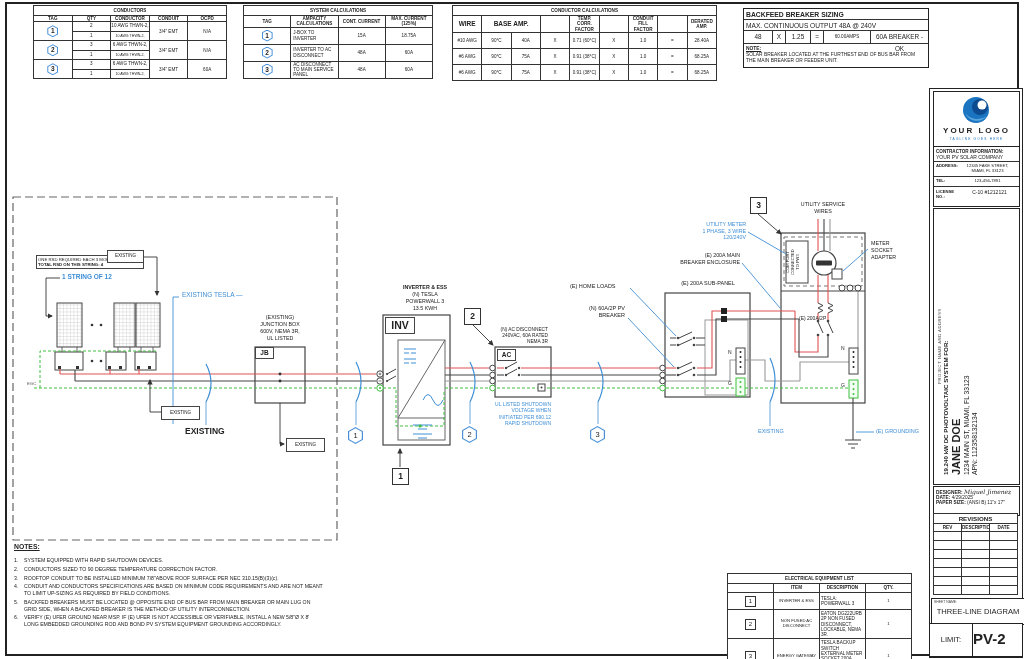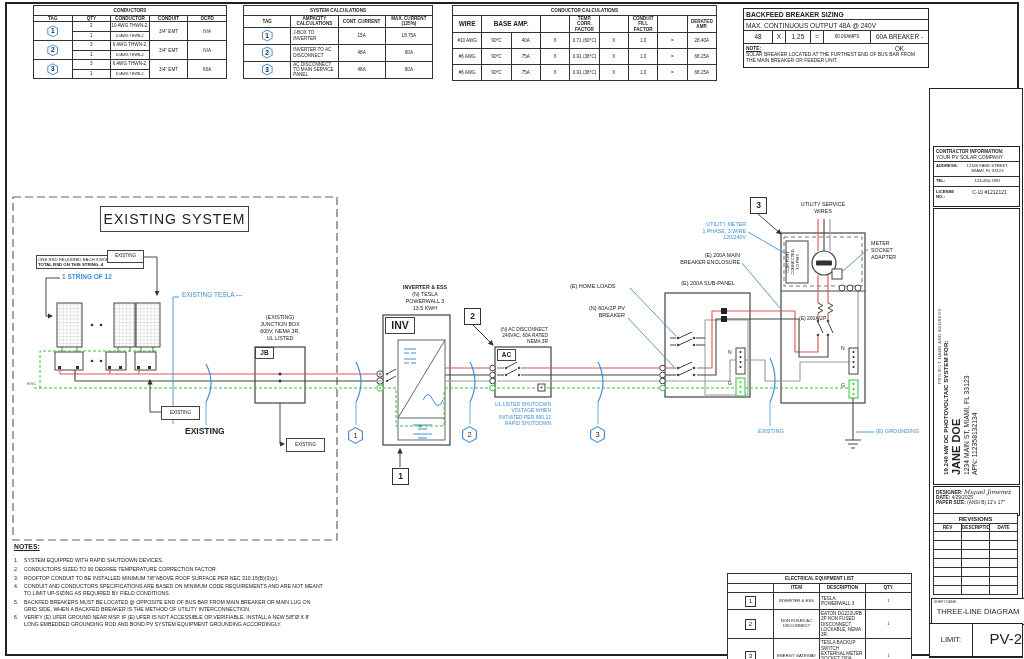--- a/index.html
+++ b/index.html
@@ -459,21 +459,20 @@
     <div style="width:12px">=</div>
     <div style="width:46px;font-size:4.6px">60.00AMPS</div>
     <div style="flex:1">60A BREAKER - OK</div>
   </div>
   <div class="note">
     <span style="text-decoration:underline;font-weight:bold">NOTE:</span><br>
     <span>SOLAR BREAKER LOCATED AT THE FURTHEST END OF BUS BAR FROM THE MAIN BREAKER OR FEEDER UNIT.</span>
   </div>
 </div>
 
-<div class="lbl boxlbl" style="left:100px;top:206px;width:147px;height:24px;font-size:14px;line-height:24px;letter-spacing:1px;border-width:1.5px">EXISTING SYSTEM</div>
 <div class="lbl boxlbl" style="left:36px;top:255px;width:104px;padding:1px 1px;text-align:left;white-space:normal">
   <div style="font-size:4.3px">ONE RSD REQUIRED EACH 3 MODULES.</div>
   <div style="font-size:4.3px;font-weight:bold">TOTAL RSD ON THIS STRING: 4</div>
 </div>
 <div class="lbl blue" style="left:62px;top:273px;font-size:6.5px;font-weight:bold">1 STRING OF 12</div>
 <div class="lbl boxlbl" style="left:107px;top:250px;width:35px;height:11px;font-size:4.5px;line-height:10px">EXISTING</div>
 <div class="lbl blue" style="left:182px;top:291px;font-size:6.5px">EXISTING TESLA —</div>
 <div class="lbl" style="left:27px;top:381px;font-size:4.3px;color:#555">EGC</div>
 <div class="lbl boxlbl" style="left:161px;top:406px;width:37px;height:12px;font-size:4.5px;line-height:11px">EXISTING</div>
 <div class="lbl" style="left:185px;top:426px;font-size:8.5px;font-weight:bold">EXISTING</div>
@@ -620,20 +619,30 @@
     <td><span class="sqi">3</span></td>
     <td style="font-size:4.2px">ENERGY GATEWAY</td>
     <td class="mini" style="text-align:left;padding:1px;white-space:normal">TESLA BACKUP SWITCH EXTERNAL METER SOCKET 200A, 120/240 1Ø, NEMA 3R.</td>
     <td style="font-size:4.2px">1</td>
   </tr>
 </tbody>
     </table>
 
 <div class="tbbox" style="left:929px;top:88px;width:92px;height:568px;border-width:1.5px"></div>
 
+<div class="tbbox ctr" style="left:933px;top:91px;width:85px;height:55px">
+  <svg width="30" height="30" style="position:absolute;left:27px;top:3px">
+    <circle cx="15" cy="15" r="13" fill="#1b74c0"></circle>
+    <circle cx="19" cy="12" r="8" fill="#0d4a8f"></circle>
+    <circle cx="21" cy="10" r="4.5" fill="#ffffff"></circle>
+    <path d="M4,18 a13,13 0 0,0 22,3 a16,16 0 0,1 -22,-3" fill="#5aa6dd"></path>
+  </svg>
+  <div class="lbl" style="left:0;right:0;top:34px;position:absolute;font-size:8px;font-weight:bold;letter-spacing:2px;text-align:center">YOUR LOGO</div>
+  <div class="lbl" style="left:0;right:0;top:45px;position:absolute;font-size:3.2px;letter-spacing:1.2px;color:#1b74c0;text-align:center">TAGLINE GOES HERE</div>
+</div>
 
 <div class="tbbox" style="left:933px;top:146px;width:85px;height:59px;font-size:4.2px">
   <div style="padding:2px 2px 1px 2px;border-bottom:1px solid #333">
     <div style="font-size:4.6px;font-weight:bold">CONTRACTOR INFORMATION:</div>
     <div style="font-size:5px">YOUR PV SOLAR COMPANY</div>
   </div>
   <div style="display:flex;border-bottom:1px solid #333;padding:1px 2px;height:12px">
     <span style="font-weight:bold;width:22px">ADDRESS:</span>
     <span style="text-align:center;flex:1">
       <span>12345 FAKE STREET,</span><br>
@@ -716,16 +725,16 @@
         </tr>
 </tbody>
     </table>
 
 <div class="tbbox" style="left:931px;top:598px;width:92px;height:25px">
   <div style="font-size:3.4px;padding:1px 0 0 2px;color:#444">SHEET NAME:</div>
   <div style="font-size:7.6px;text-align:center;margin-top:3px">THREE-LINE DIAGRAM</div>
 </div>
 <div class="tbbox" style="left:929px;top:623px;width:92px;height:32px;display:flex">
   <div style="width:42px;font-size:7.5px;line-height:32px;text-align:center">LIMIT:</div>
-  <div style="flex:1;border-left:1.5px solid #222;font-size:15px;line-height:30px;font-weight:normal;text-align:right">PV-2</div>
+  <div style="flex:1;border-left:1.5px solid #222;font-size:15px;line-height:30px;font-weight:bold;text-align:left">PV-2</div>
 </div>
 
 </div>
 
 </body></html>

